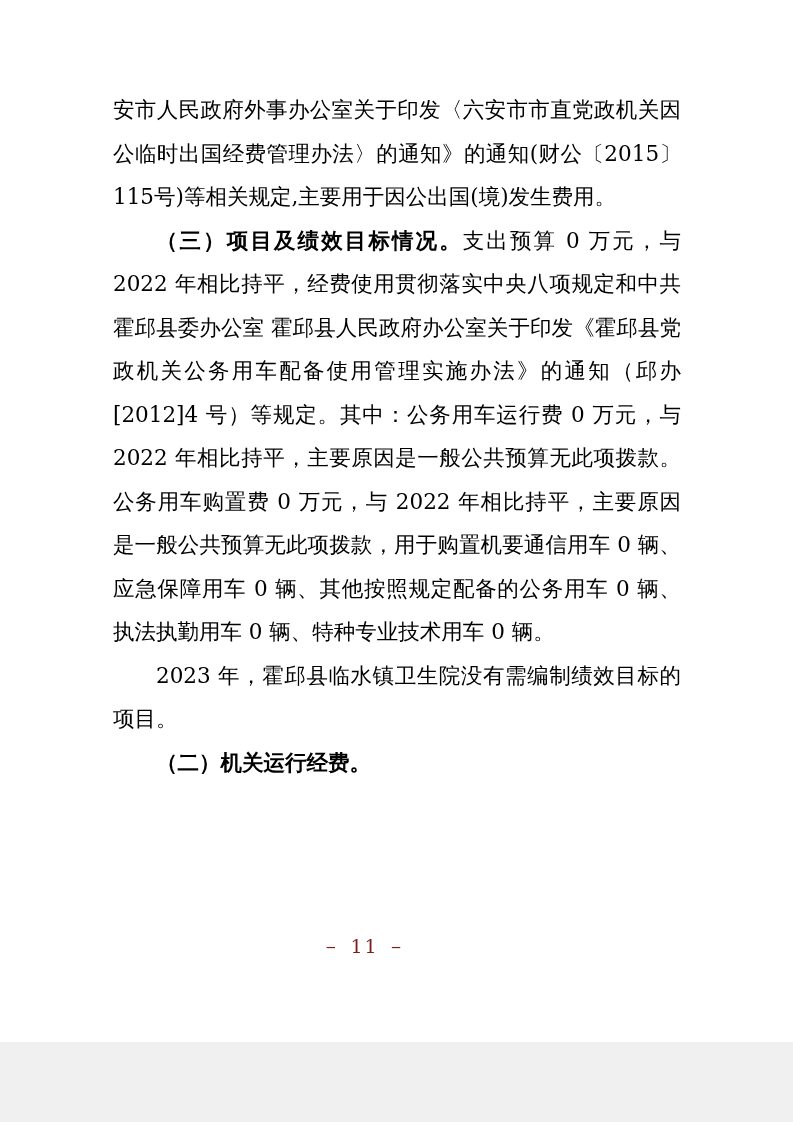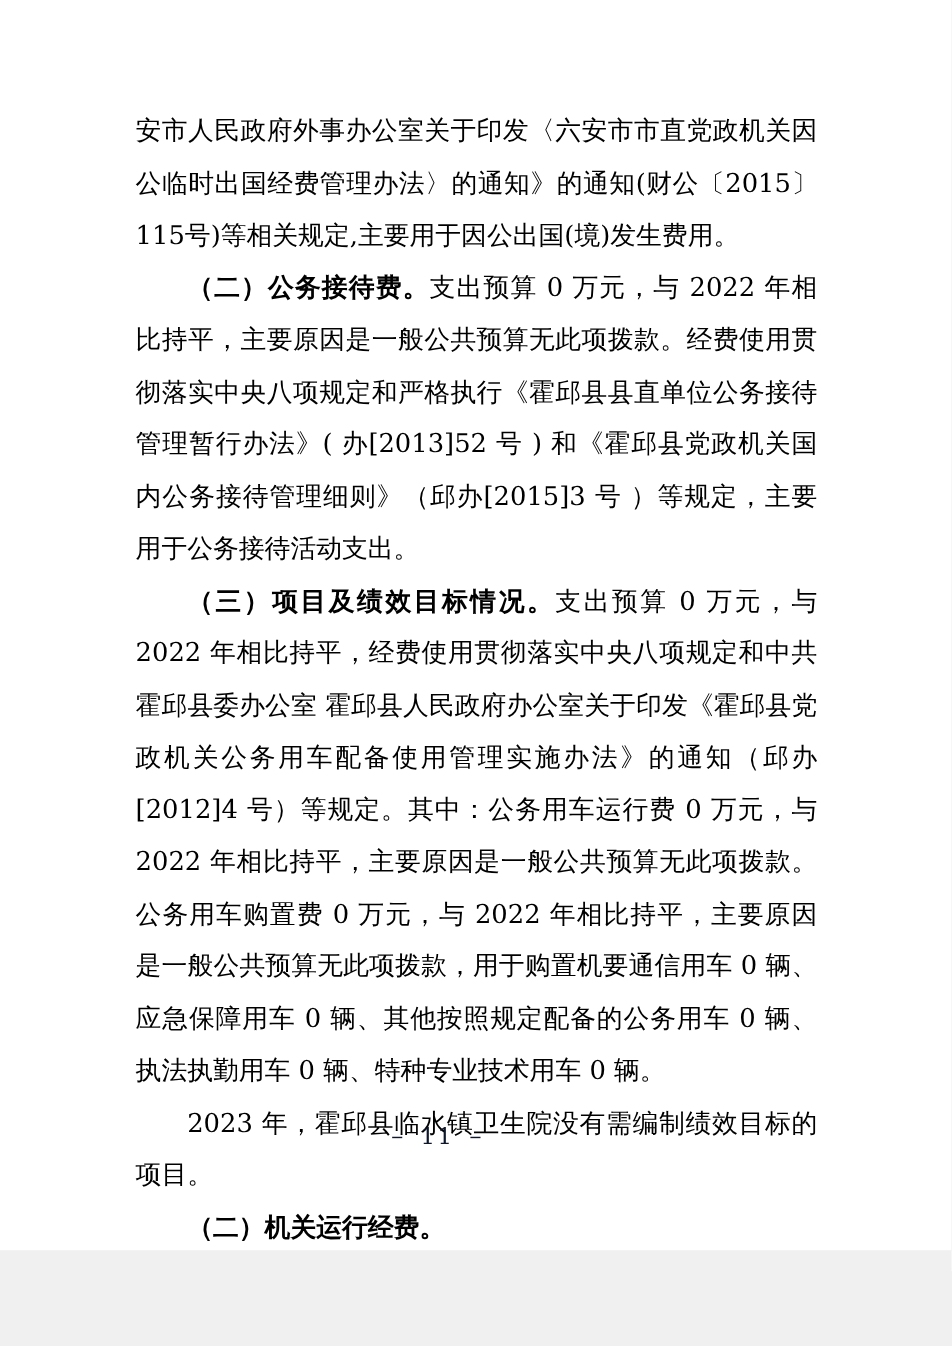--- a/index.html
+++ b/index.html
@@ -42,41 +42,38 @@
     font-weight: bold;
   }
   .page-number {
     position: absolute;
     left: 16px;
     right: 0;
     bottom: 82px;
     text-align: center;
     font-family: "DejaVu Serif", "Liberation Serif", serif;
     font-size: 19px;
-    color: #0f172a;
+    color: #7f1d1d;
     padding-right: 80px;
   }
   .pn-inner {
     display: inline-block;
     letter-spacing: 2px;
   }
 </style>
 </head>
 <body>
 
 <div class="page">
   <div class="content">
 
     <p class="para">
       <span>安市人民政府外事办公室关于印发〈六安市市直党政机关因公临时出国经费管理办法〉的通知》的通知(财公〔2015〕115号)等相关规定,主要用于因公出国(境)发生费用。</span>
     </p>
 
-    <p class="para indent">
-      <span class="bold">（二）公务接待费。</span><span>支出预算 0 万元，与 2022 年相比持平，主要原因是一般公共预算无此项拨款。经费使用贯彻落实中央八项规定和严格执行《霍邱县县直单位公务接待管理暂行办法》( 办[2013]52 号 ) 和《霍邱县党政机关国内公务接待管理细则》（邱办[2015]3 号 ）等规定，主要用于公务接待活动支出。</span>
-    </p>
 
     <p class="para indent">
       <span class="bold">（三）项目及绩效目标情况。</span><span>支出预算 0 万元，与 2022 年相比持平，经费使用贯彻落实中央八项规定和中共霍邱县委办公室 霍邱县人民政府办公室关于印发《霍邱县党政机关公务用车配备使用管理实施办法》的通知（邱办[2012]4 号）等规定。其中：公务用车运行费 0 万元，与 2022 年相比持平，主要原因是一般公共预算无此项拨款。公务用车购置费 0 万元，与 2022 年相比持平，主要原因是一般公共预算无此项拨款，用于购置机要通信用车 0 辆、应急保障用车 0 辆、其他按照规定配备的公务用车 0 辆、执法执勤用车 0 辆、特种专业技术用车 0 辆。</span>
     </p>
 
 
 
     <p class="para indent">2023 年，霍邱县临水镇卫生院没有需编制绩效目标的项目。</p>
 
     <p class="para indent heading">（二）机关运行经费。</p>

